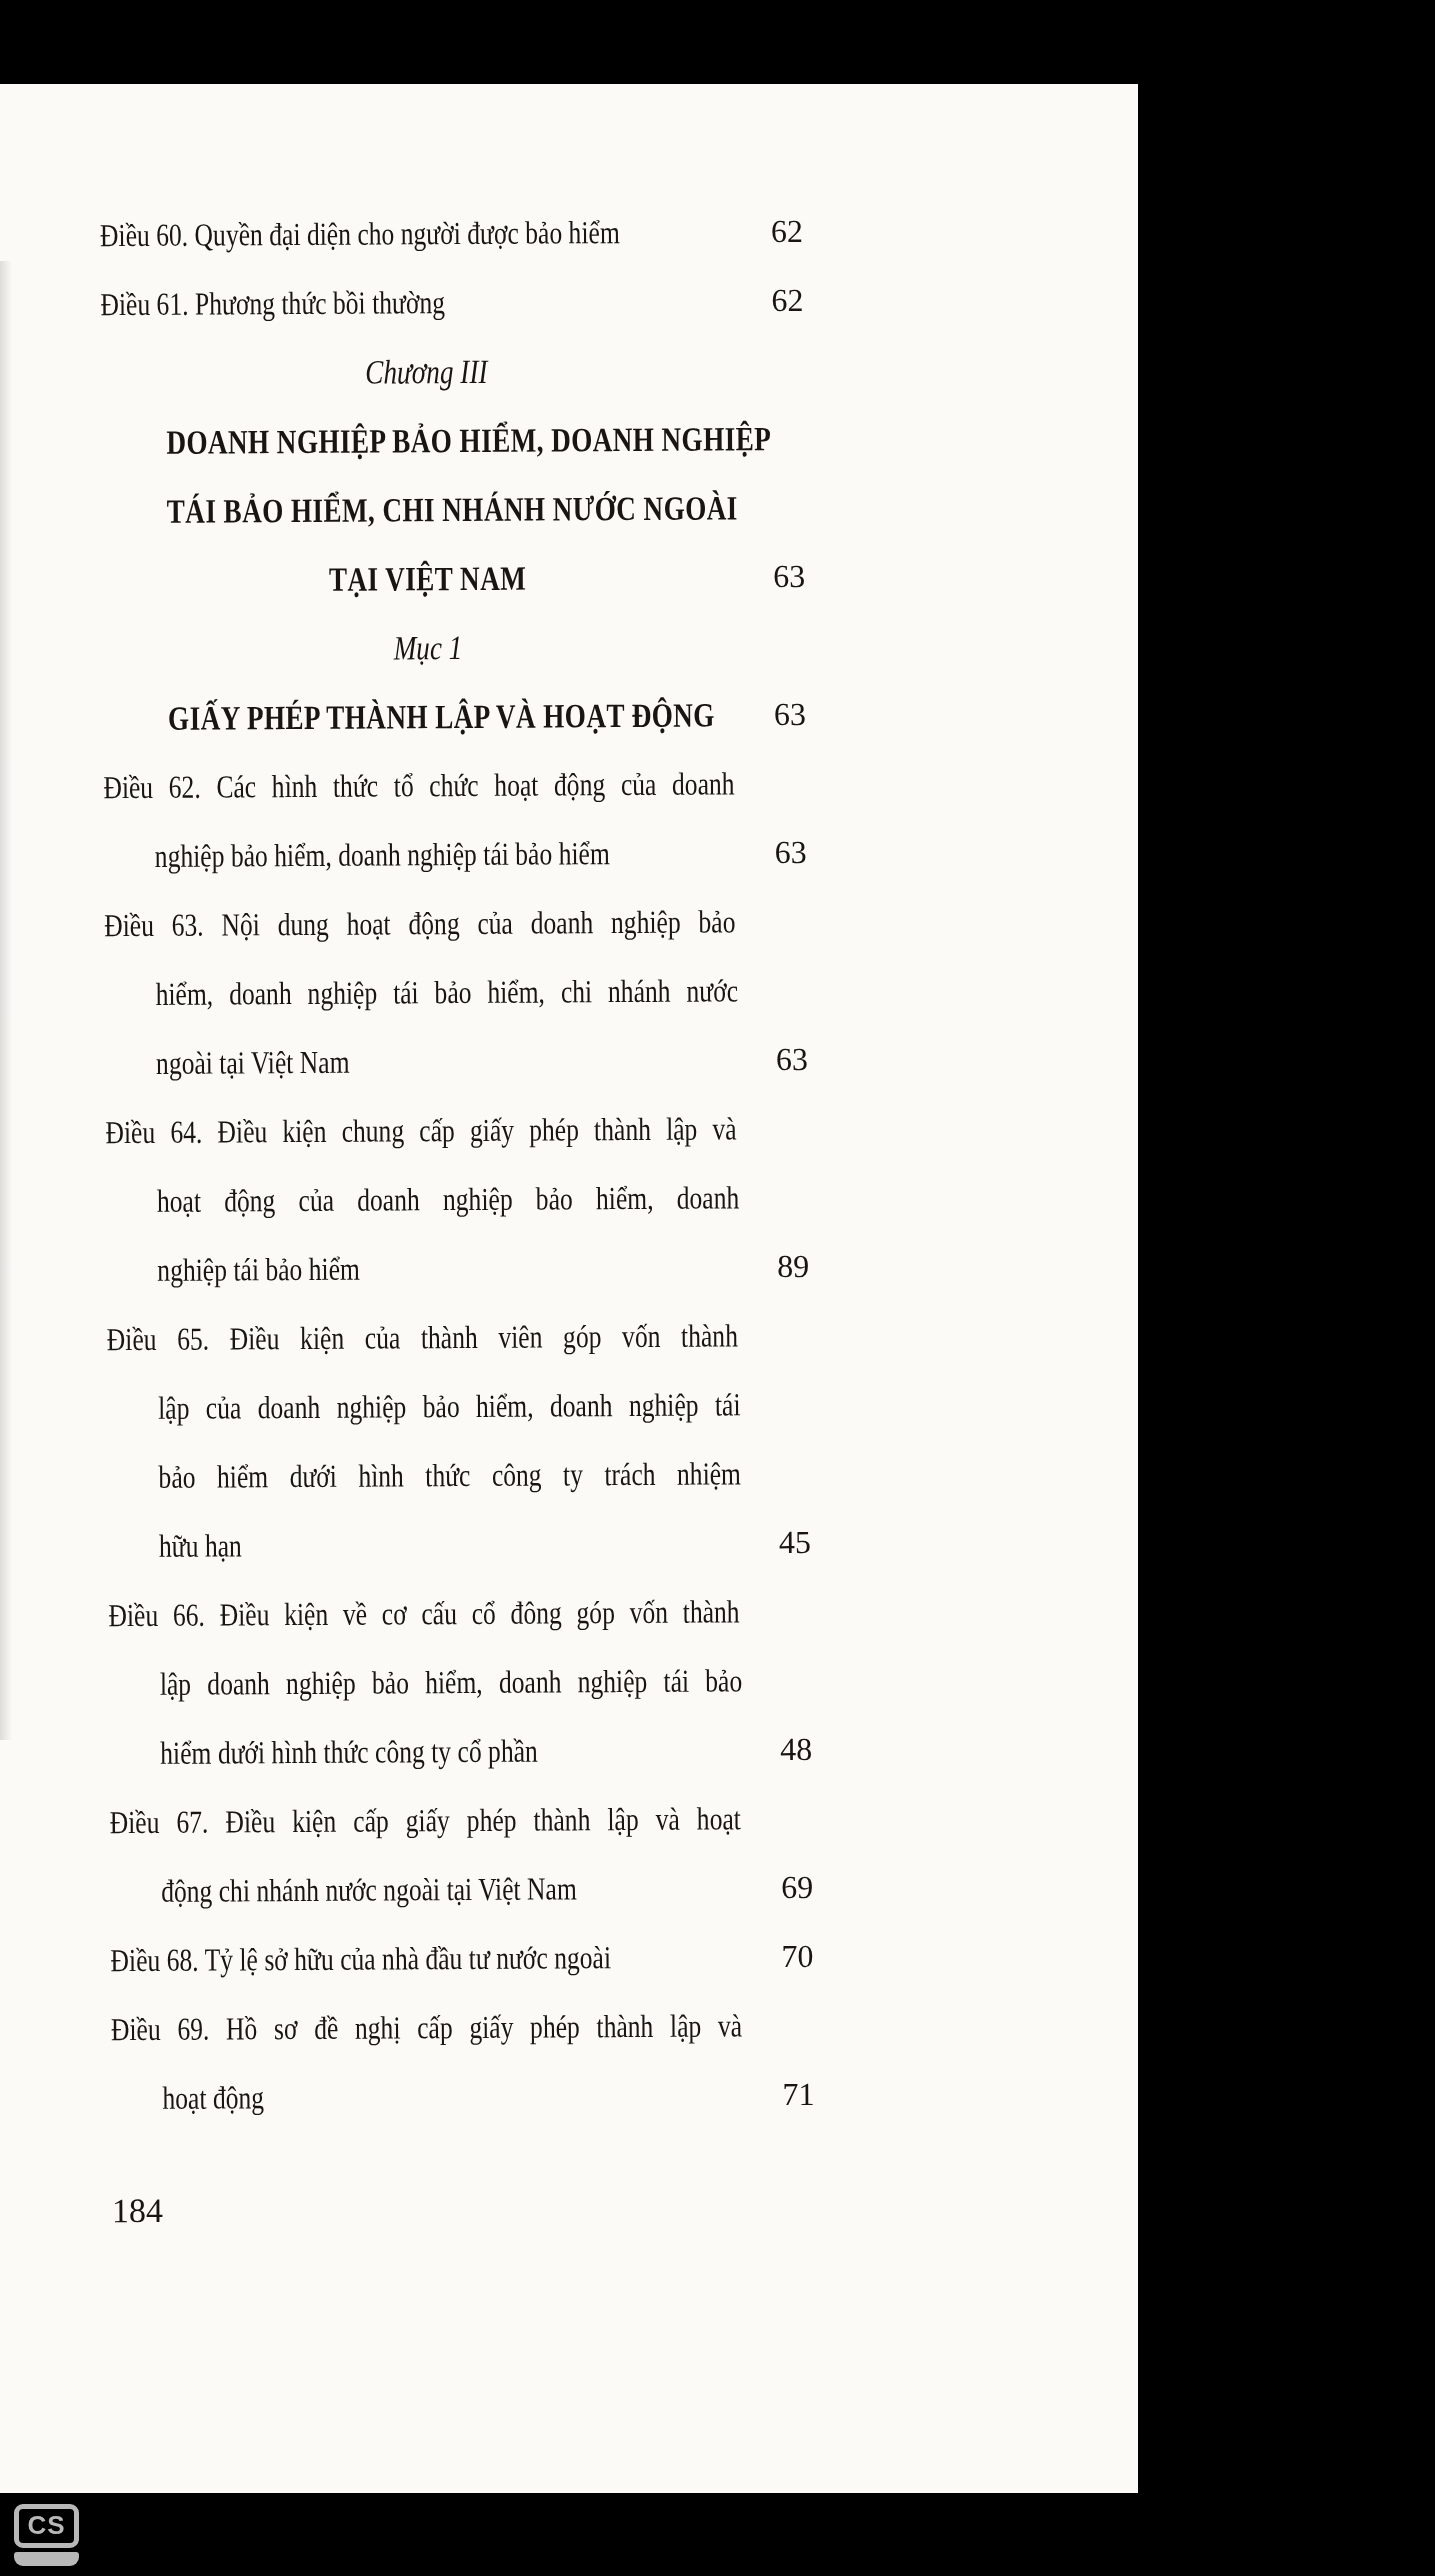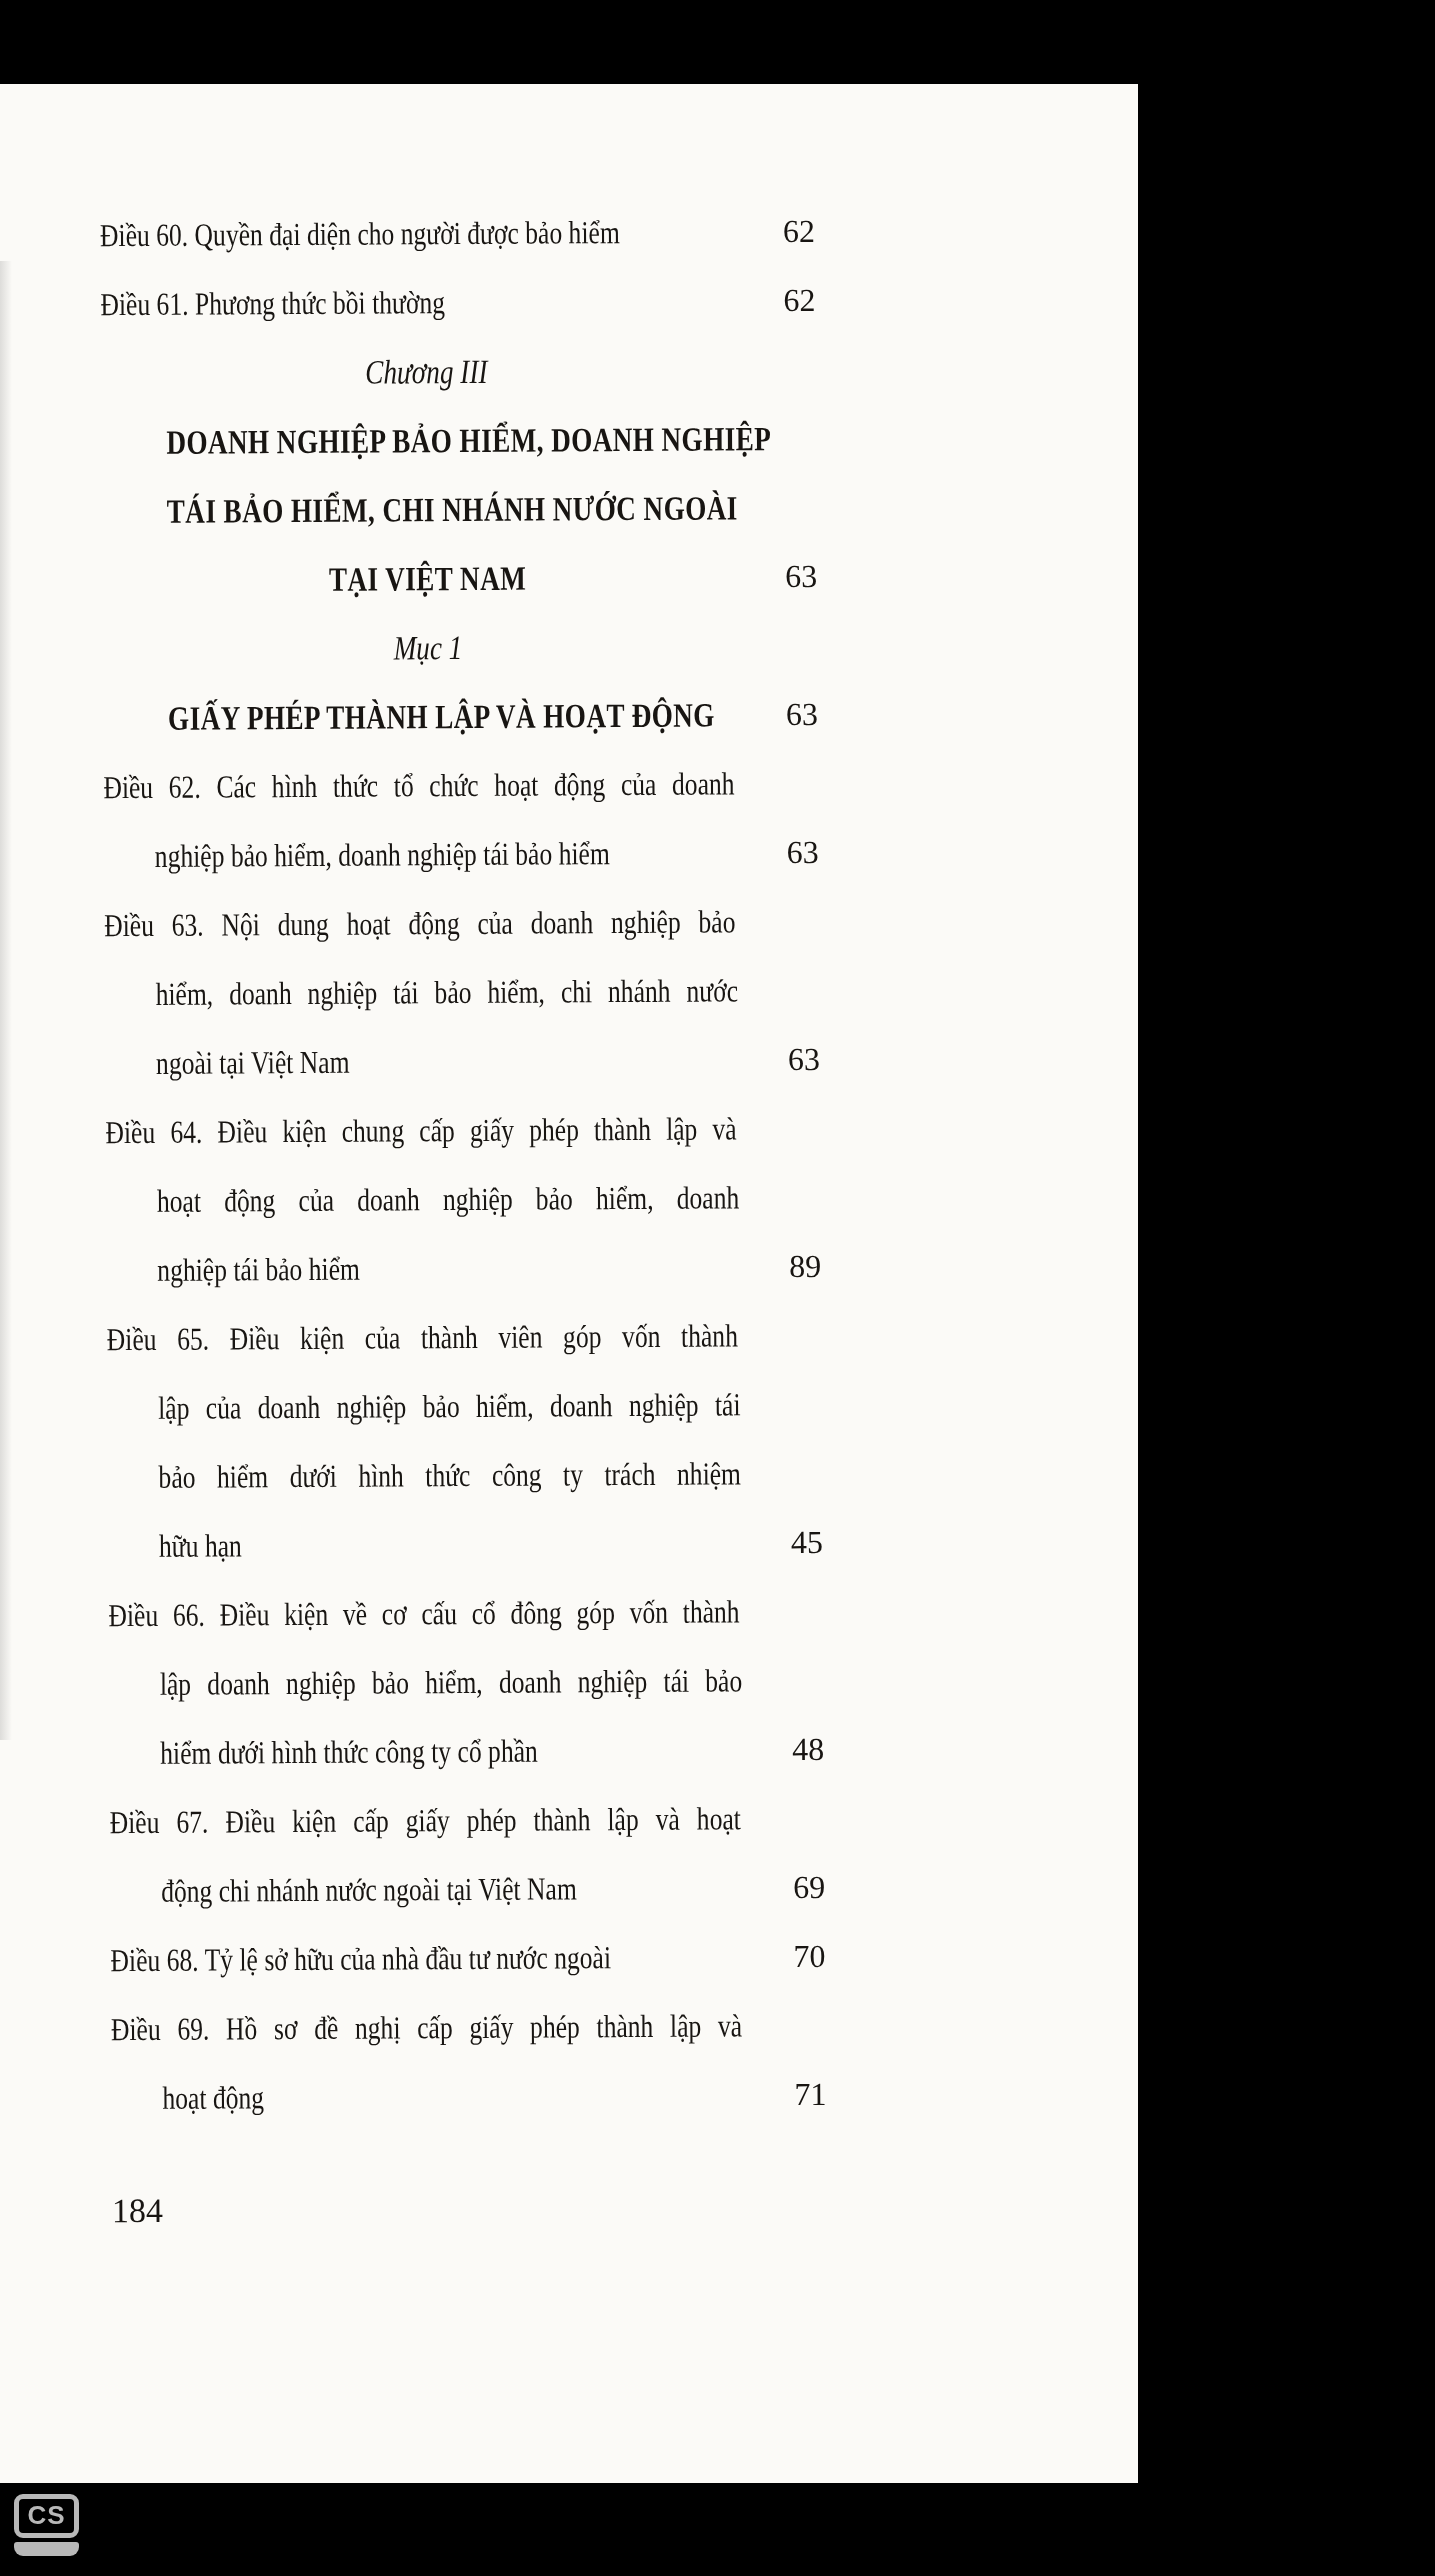--- a/index.html
+++ b/index.html
@@ -4,21 +4,21 @@
 <style>
   html,body{margin:0;padding:0;}
   body{
     width:1435px;height:2576px;position:relative;overflow:hidden;
     background:#000;
     font-family:"Liberation Serif","DejaVu Serif",serif;
   }
   
   .bar-top{position:absolute;left:0;top:0;width:1435px;height:84px;background:#000;}
   .bar-bottom{
-    position:absolute;left:0;bottom:10px;width:1435px;height:83px;background:#000;
+    position:absolute;left:0;bottom:0;width:1435px;height:83px;background:#000;
     display:flex;align-items:center;padding-left:14px;box-sizing:border-box;
   }
   
   .paper{
     position:absolute;left:0;top:84px;width:1138px;height:2409px;
     background:#fbfaf7;
   }
   .paper::before{ 
     content:"";position:absolute;left:0;top:177px;width:12px;height:1479px;
     background:linear-gradient(to right,rgba(40,40,40,0.14),rgba(40,40,40,0));
@@ -39,21 +39,21 @@
     white-space:normal;text-align:justify;text-align-last:justify;
   }
   .cont .line-text{margin-left:51px;width:728px;}
   .center .line-text{
     width:651px;text-align:center;white-space:nowrap;
     transform-origin:50% 50%;
   }
   .title .line-text{font-weight:700;font-size:34px;letter-spacing:0.5px;}
   .label .line-text{font-style:italic;font-size:34px;}
   .page{
-    position:absolute;right:0;top:0;
+    position:absolute;right:12px;top:0;
     font-size:32px;line-height:69px;color:#181512;
   }
   .folio{margin-top:43px;font-size:34px;line-height:69px;}
   
   .cs-icon{width:65px;flex:0 0 auto;}
   .cs-box{
     height:34px;border:5px solid #b8b8b8;border-radius:9px;
     display:flex;align-items:center;justify-content:center;
     font-family:"Liberation Sans","DejaVu Sans",sans-serif;
     font-weight:700;font-size:26px;color:#b8b8b8;letter-spacing:1px;

